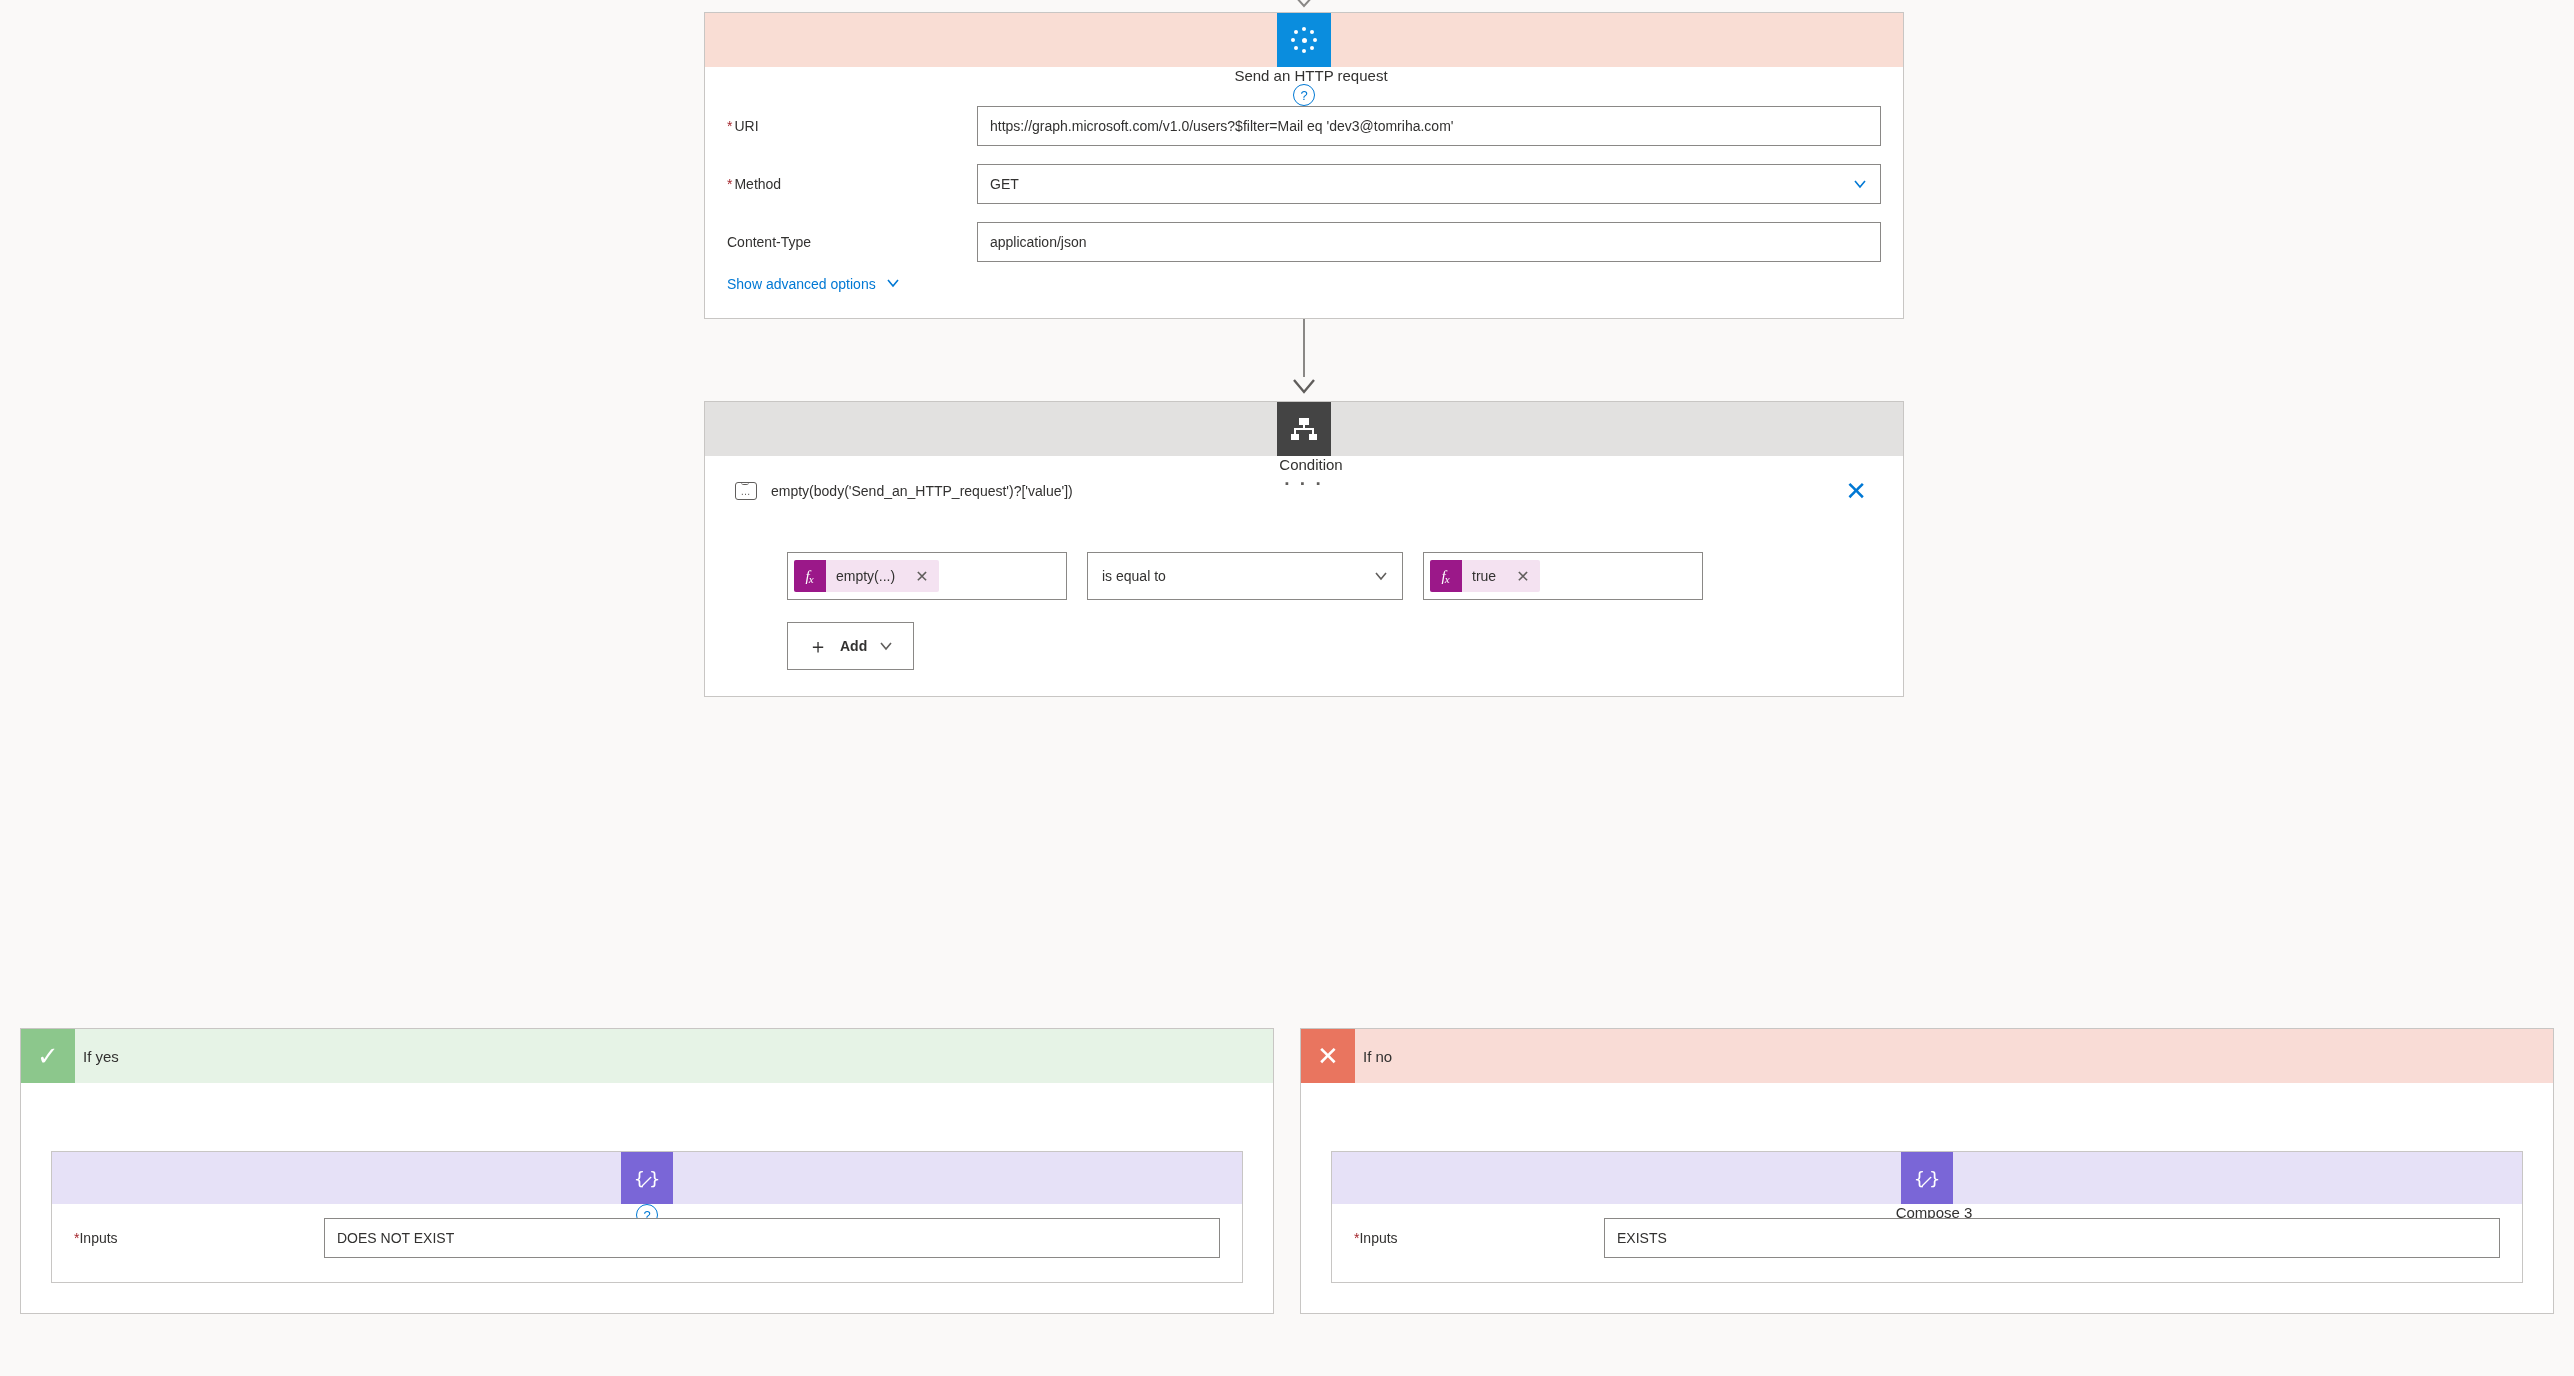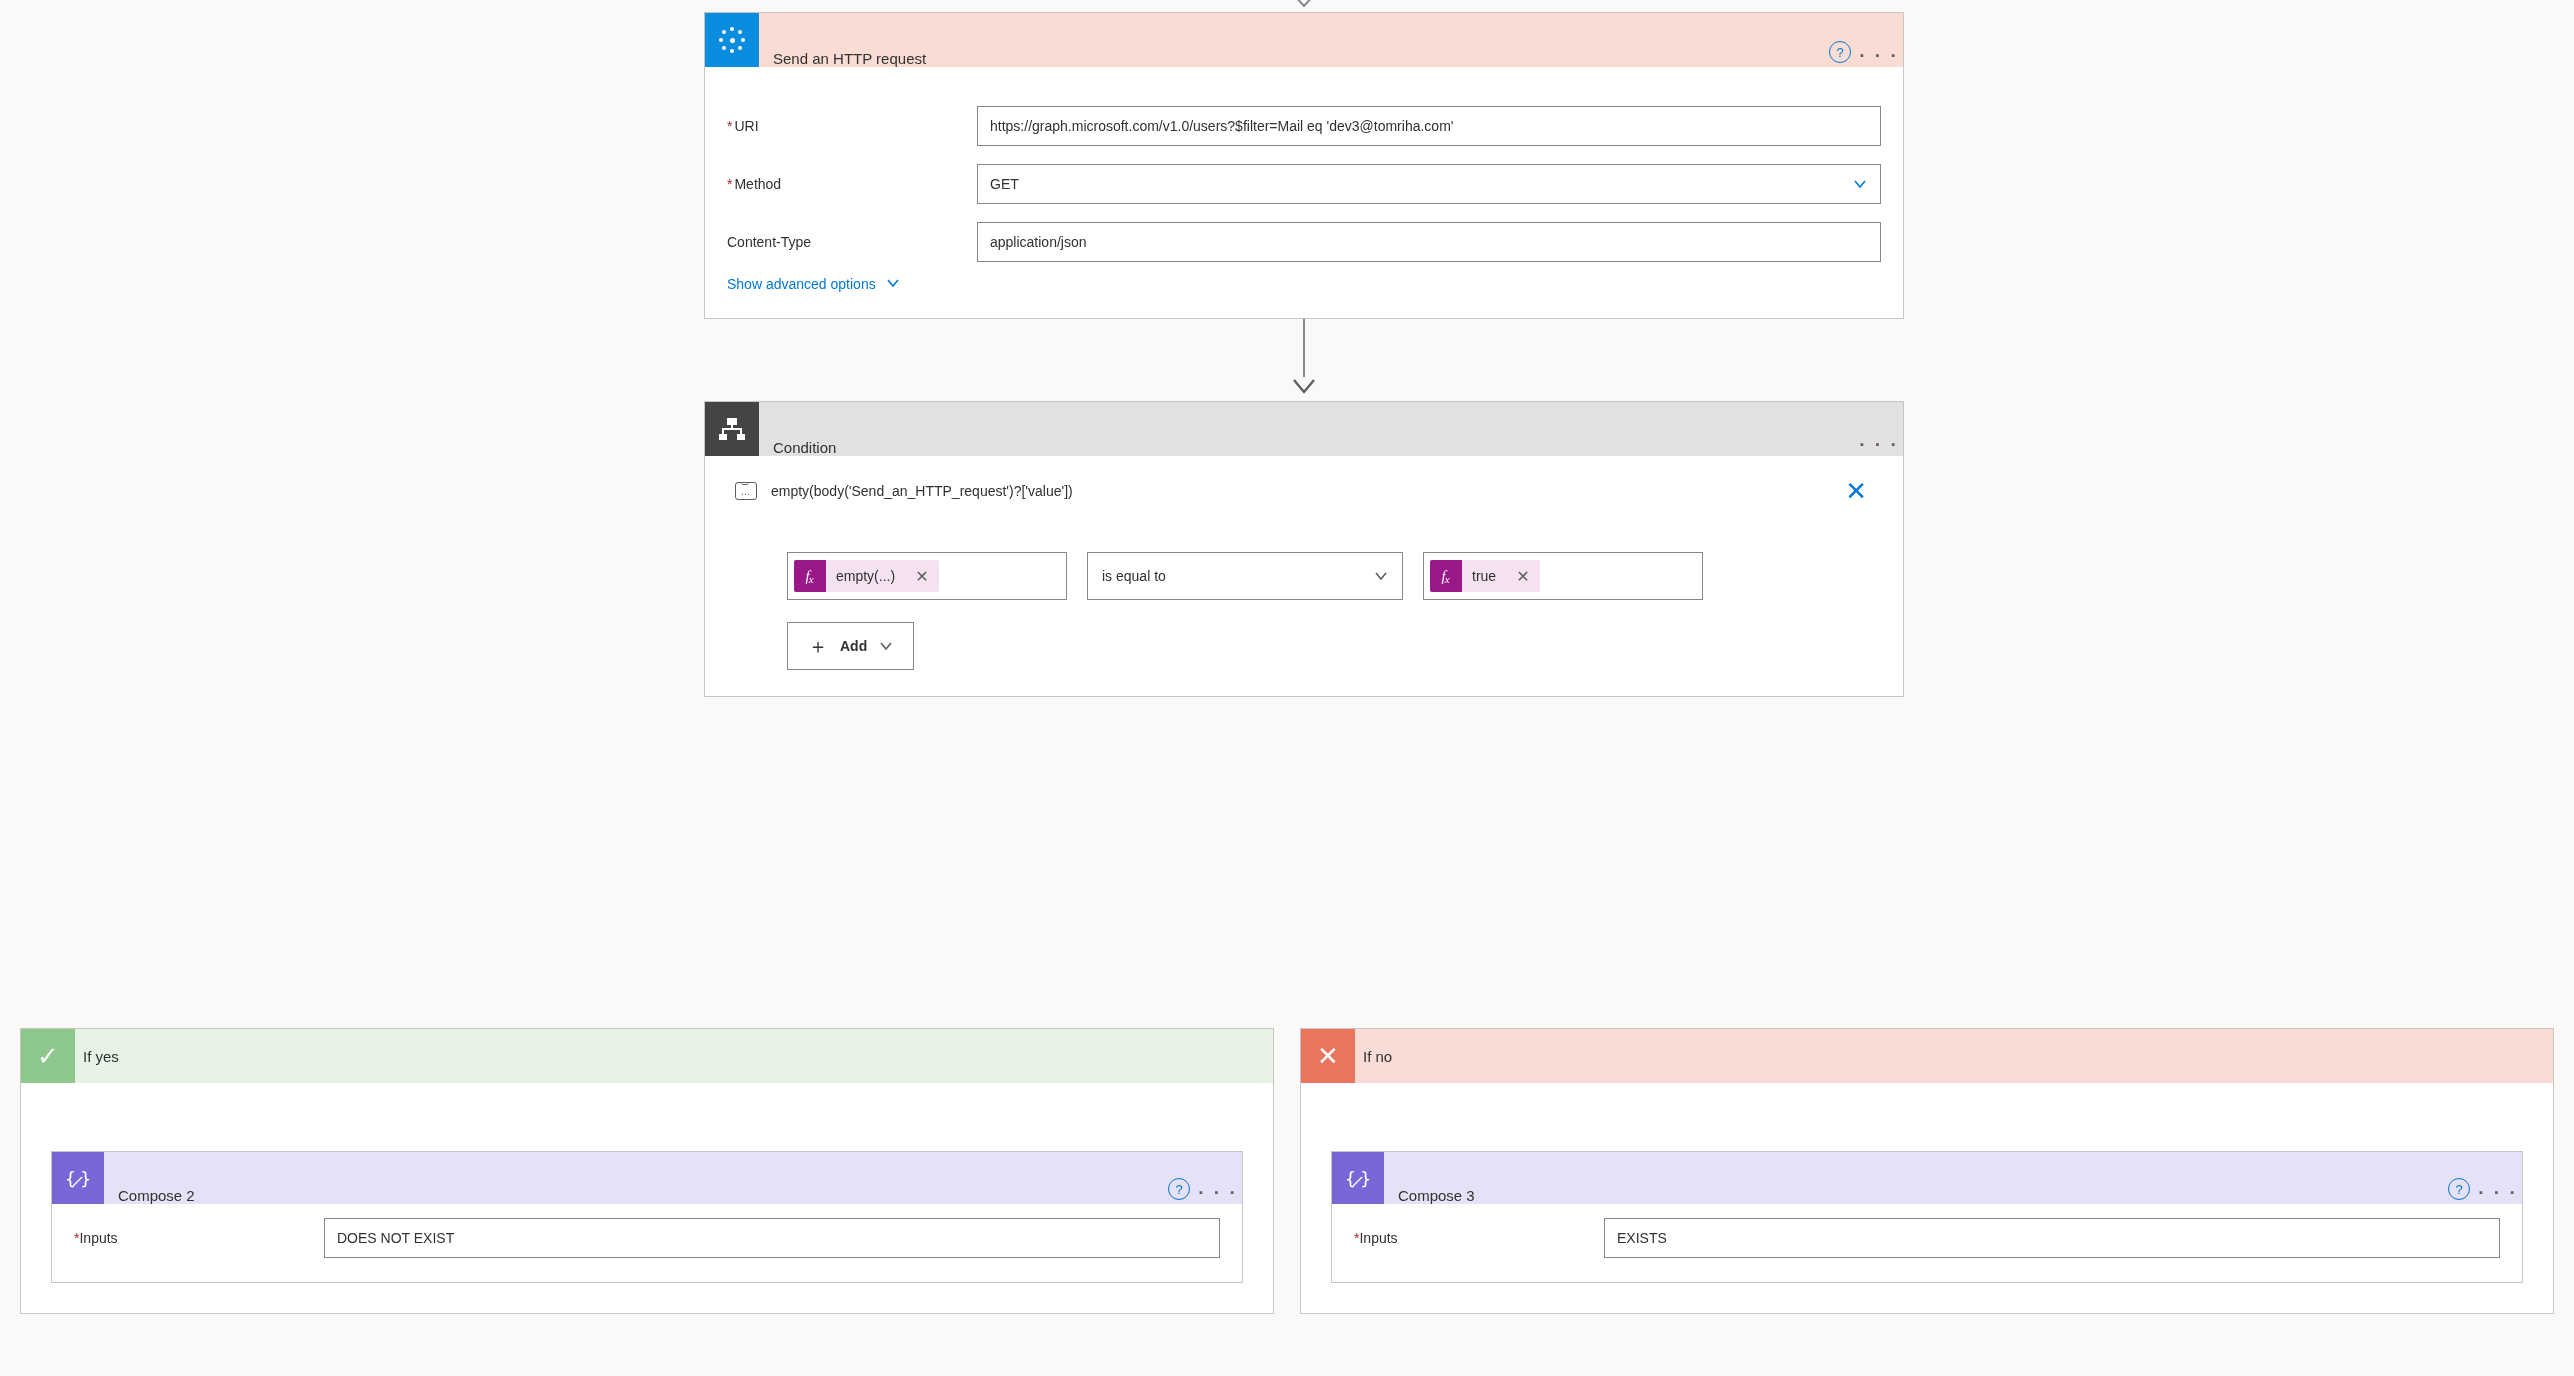--- a/index.html
+++ b/index.html
@@ -20,21 +20,21 @@
     --no-icon:#e9755f;
     --compose-bg:#e6e1f7;
     --compose-icon:#7a66d7;
     --fx:#9b1889;
     --fx-bg:#f4e2f1;
   }
   html,body{margin:0;padding:0;background:var(--bg);font-family:"Segoe UI",Tahoma,Arial,sans-serif;color:var(--text);font-size:14px;}
   .canvas{width:2574px;height:1376px;position:relative;transform-origin:top left;}
 
   .card{background:#fff;border:1px solid var(--border);box-sizing:border-box;}
-  .card-header{display:flex;align-items:flex-end;height:54px;}
+  .card-header{display:flex;align-items:center;height:54px;flex-direction:column;}
   .card-header .iconbox{width:54px;height:54px;display:flex;align-items:center;justify-content:center;flex:0 0 54px;}
   .card-header .title{flex:1;font-size:15px;padding-left:14px;color:#323130;}
   .card-header .help{width:30px;height:30px;display:flex;align-items:center;justify-content:center;color:var(--blue);font-size:17px;}
   .card-header .more{width:48px;display:flex;align-items:center;justify-content:center;color:#605e5c;font-size:19px;letter-spacing:2px;font-weight:700;}
 
   .center-col{position:absolute;left:704px;top:0;width:1200px;}
 
   
   .http-card{width:1200px;}
   .http-card .card-header{background:var(--http-bg);}
@@ -266,21 +266,20 @@
             <span class="checkmark">✓</span>
           </div>
         <div class="branch-title">If yes</div>
       </div>
       <div class="branch-body">
         <div class="compose card">
           <div class="card-header">
             <div class="iconbox">
                 <span class="curly">{<span class="slash">/</span>}</span>
               </div>
-            <div class="title">Compose 2</div>
             <div class="help">
                 <div class="help-ring">?</div>
               </div>
             <div class="more">· · ·</div>
           </div>
           <div class="compose-body">
             <div class="compose-label"><span class="req" style="color:#a4262c;">*</span><span>Inputs</span></div>
             <input class="text-input" value="DOES NOT EXIST" style="">
           </div>
         </div>

